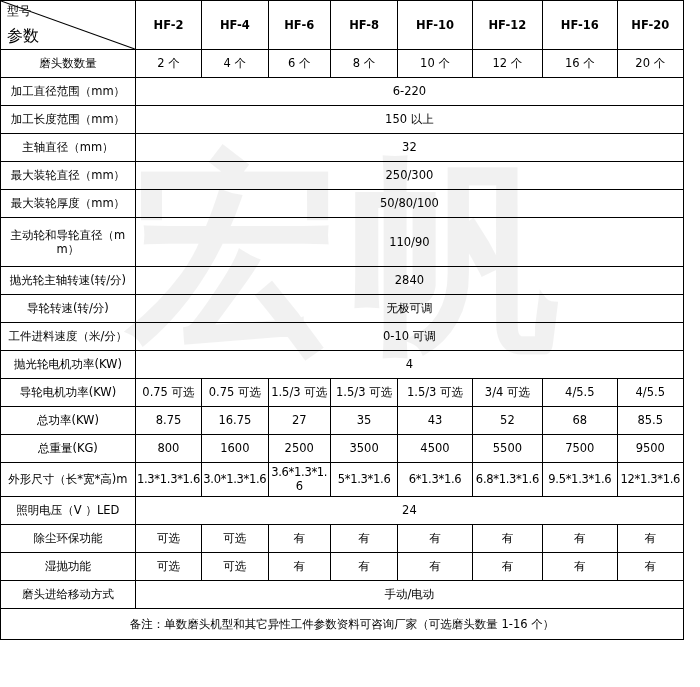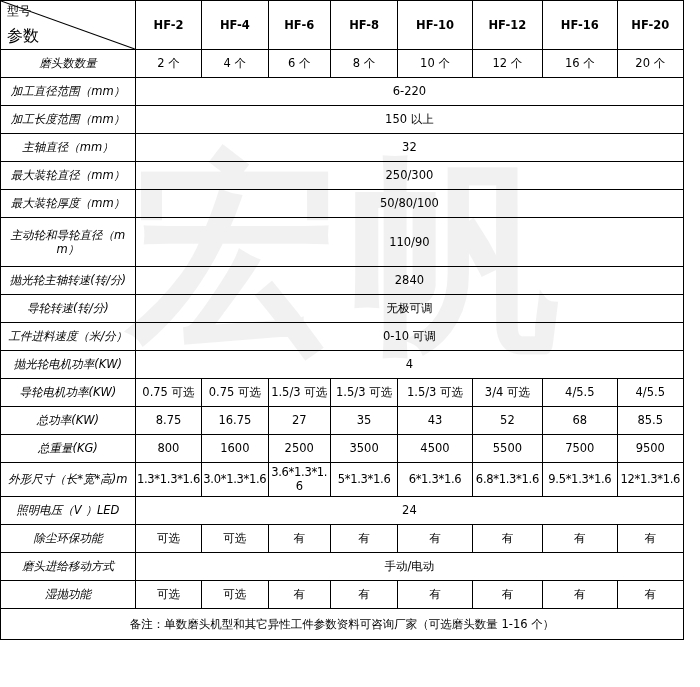--- a/index.html
+++ b/index.html
@@ -45,21 +45,20 @@
     vertical-align: middle;
     font-size: 11.5px;
     padding: 2px 1px;
     line-height: 1.25;
     word-break: break-all;
   }
   td.label {
     font-size: 12px;
     font-weight: normal;
     padding: 3px 2px;
-    font-style: italic;
   }
   td.model {
     font-weight: bold;
     font-size: 14px;
     margin-left: 17px;
   }
   tr.hdr td {
     height: 44px;
   }
   tr.normal td {
@@ -238,31 +237,31 @@
         <td class="">可选</td>
         <td class="">可选</td>
         <td class="">有</td>
         <td class="">有</td>
         <td class="">有</td>
         <td class="">有</td>
         <td class="">有</td>
         <td class="">有</td>
       </tr>
       <tr class="normal">
+        <td class="label">湿抛功能</td>
+        <td class="">可选</td>
+        <td class="">可选</td>
+        <td class="">有</td>
+        <td class="">有</td>
+        <td class="">有</td>
+        <td class="">有</td>
+        <td class="">有</td>
+        <td class="">有</td>
+      </tr>
+      <tr class="normal">
         <td class="label">磨头进给移动方式</td>
         <td colspan="8">手动/电动</td>
-      </tr>
-      <tr class="normal">
-        <td class="label">湿抛功能</td>
-        <td class="">可选</td>
-        <td class="">可选</td>
-        <td class="">有</td>
-        <td class="">有</td>
-        <td class="">有</td>
-        <td class="">有</td>
-        <td class="">有</td>
-        <td class="">有</td>
       </tr>
       <tr>
         <td class="footer" colspan="9">备注：单数磨头机型和其它异性工件参数资料可咨询厂家（可选磨头数量 1-16 个）</td>
       </tr>
     </tbody>
 </table>
 
 </body></html>

